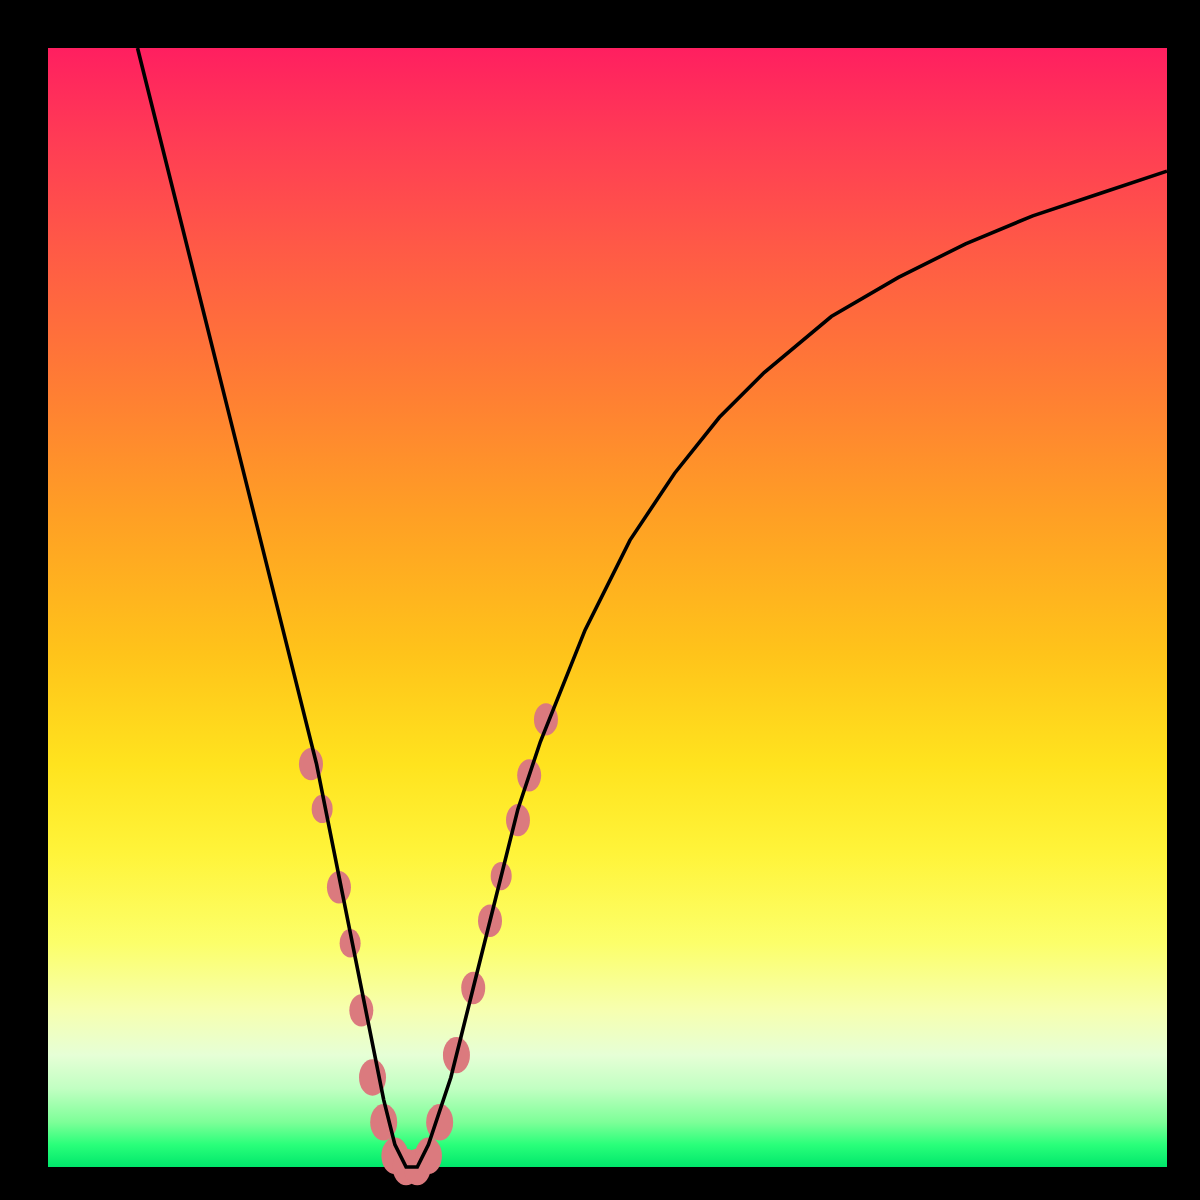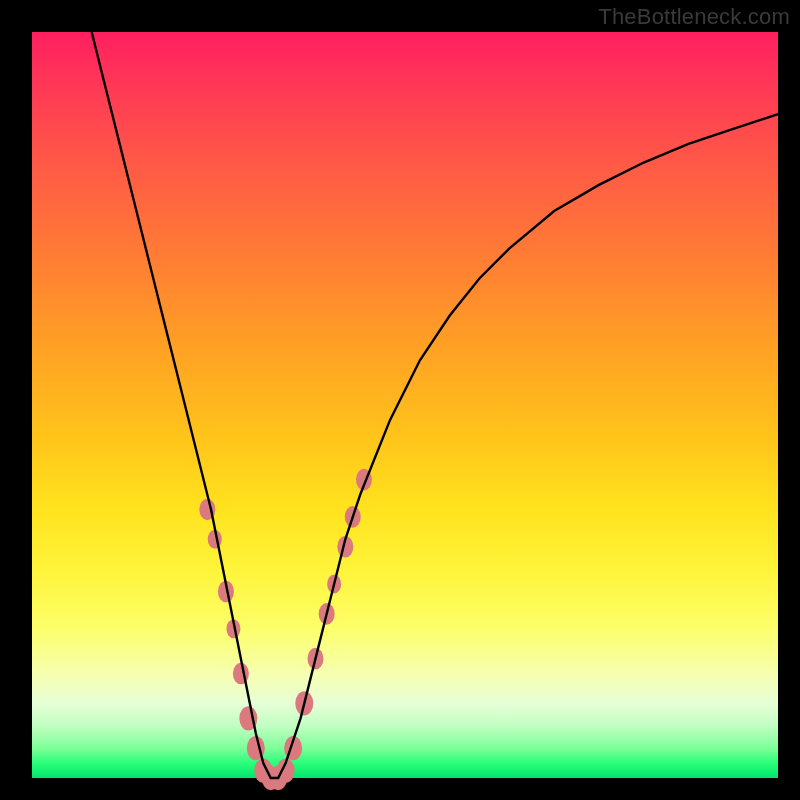--- a/index.html
+++ b/index.html
@@ -95,15 +95,14 @@
           <ellipse class="lobe" cx="294.67" cy="581.88" rx="8.00" ry="10.80"></ellipse>
           <ellipse class="lobe" cx="302.13" cy="552.04" rx="7.00" ry="9.45"></ellipse>
           <ellipse class="lobe" cx="313.32" cy="514.74" rx="8.00" ry="10.80"></ellipse>
           <ellipse class="lobe" cx="320.78" cy="484.90" rx="8.00" ry="10.80"></ellipse>
           <ellipse class="lobe" cx="331.97" cy="447.60" rx="8.00" ry="10.80"></ellipse>
         </g>
       <path id="main-curve" class="curve" d="M59.68 0.00 L74.60 59.68 L89.52 119.36 L104.44 179.04 L119.36 238.72 L134.28 298.40 L149.20 358.08 L164.12 417.76 L179.04 477.44 L193.96 552.04 L208.88 626.64 L223.80 701.24 L231.26 731.08 L238.72 746.00 L246.18 746.00 L253.64 731.08 L268.56 686.32 L283.48 626.64 L298.40 566.96 L313.32 507.28 L328.24 462.52 L358.08 387.92 L387.92 328.24 L417.76 283.48 L447.60 246.18 L477.44 216.34 L522.20 179.04 L566.96 152.93 L611.72 130.55 L656.48 111.90 L701.24 96.98 L746.00 82.06"></path>
     </svg>
   </div>
 
-  <div class="watermark">TheBottleneck.com</div>
 
 </div>
 
 </body></html>

